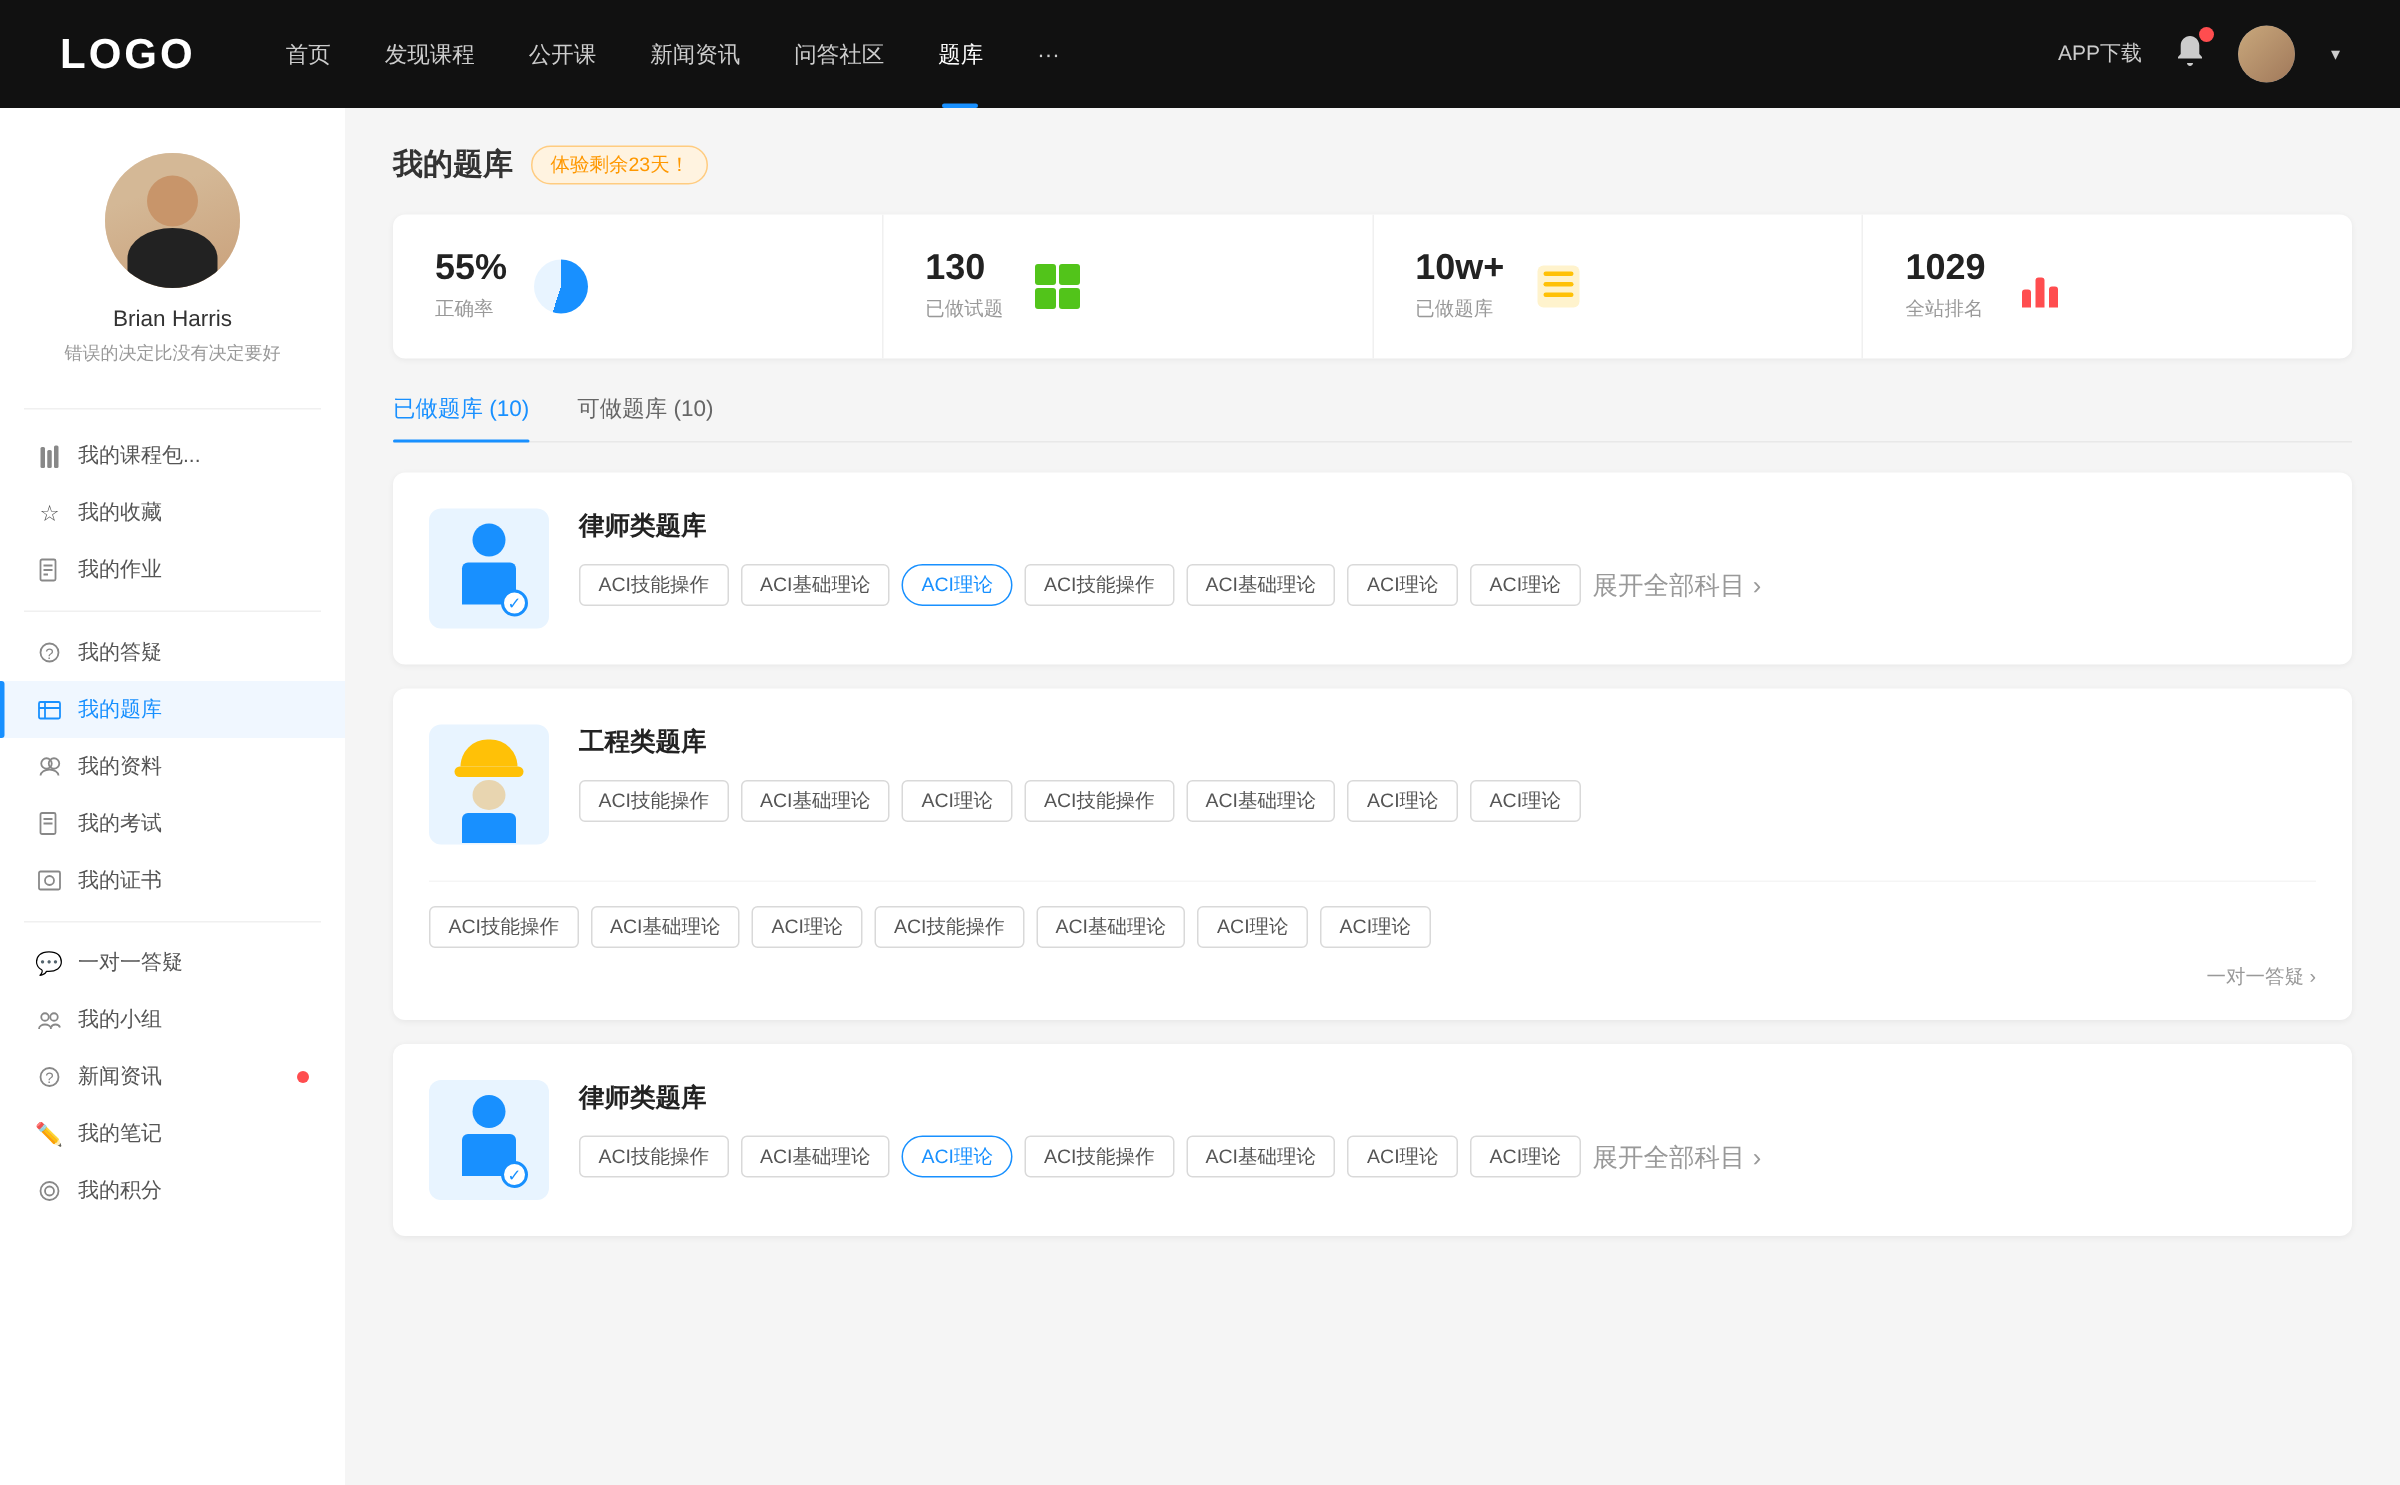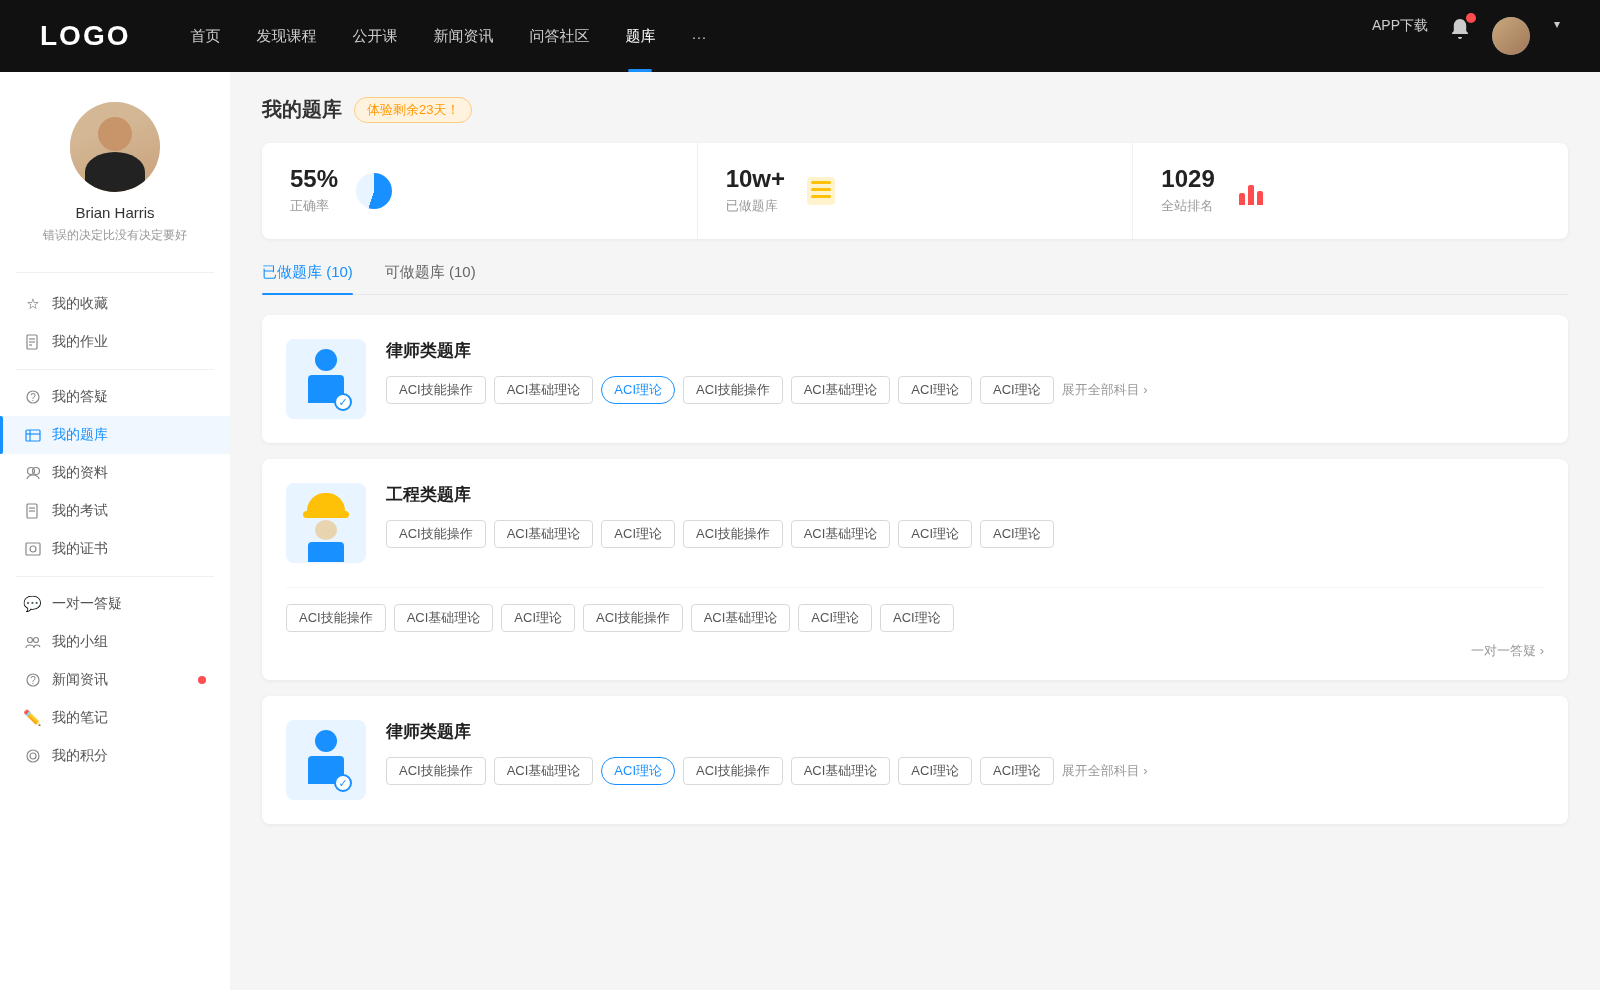--- a/index.html
+++ b/index.html
@@ -46,20 +46,21 @@
       bottom: -26px;
       left: 50%;
       transform: translateX(-50%);
       width: 24px;
       height: 3px;
       background: #1890ff;
       border-radius: 2px;
     }
     .topnav-right {
       display: flex;
+      align-items: center;
       gap: 20px;
     }
     .topnav-app {
       color: #ccc;
       font-size: 14px;
       cursor: pointer;
     }
     .topnav-bell {
       position: relative;
       cursor: pointer;
@@ -406,21 +407,21 @@
       cursor: pointer;
       white-space: nowrap;
     }
     .tag.active-tag {
       border-color: #1890ff;
       color: #1890ff;
       border-radius: 20px;
     }
     .expand-link {
       color: #999;
-      font-size: 13px;
+      font-size: 17px;
       cursor: pointer;
       white-space: nowrap;
     }
     .bank-divider {
       height: 1px;
       background: #f5f5f5;
       margin: 0 24px;
     }
     .bank-tags-extra {
       padding: 16px 24px 20px;
@@ -472,20 +473,30 @@
     <div class="sidebar-profile">
       <div class="avatar-circle">
         <div class="avatar-person"></div>
       </div>
       <div class="profile-name">Brian Harris</div>
       <div class="profile-motto">错误的决定比没有决定要好</div>
     </div>
     <div class="sidebar-divider"></div>
     <div class="sidebar-nav">
       <div class="sidebar-nav-item">
+        <span class="sidebar-icon">
+          <svg width="16" height="16" viewBox="0 0 16 16" fill="none">
+              <rect x="2" y="2" width="3" height="14" rx="1" fill="#888"></rect>
+              <rect x="6.5" y="4" width="3" height="12" rx="1" fill="#888"></rect>
+              <rect x="11" y="1" width="3" height="15" rx="1" fill="#888"></rect>
+            </svg>
+        </span>
+        <span class="nav-label">我的课程包...</span>
+      </div>
+      <div class="sidebar-nav-item">
         <span class="sidebar-icon">☆</span>
         <span class="nav-label">我的收藏</span>
       </div>
       <div class="sidebar-nav-item">
         <span class="sidebar-icon">
           <svg width="16" height="16" viewBox="0 0 16 16" fill="none">
               <rect x="2" y="1" width="10" height="14" rx="1" stroke="#888" stroke-width="1.2"></rect>
               <line x1="4" y1="5" x2="10" y2="5" stroke="#888" stroke-width="1.2"></line>
               <line x1="4" y1="8" x2="10" y2="8" stroke="#888" stroke-width="1.2"></line>
               <line x1="4" y1="11" x2="7" y2="11" stroke="#888" stroke-width="1.2"></line>
@@ -592,20 +603,34 @@
     </div>
 
     <div class="stats-row">
       <div class="stat-item">
         <div class="stat-text">
           <div class="stat-value">55%</div>
           <div class="stat-label">正确率</div>
         </div>
         <div class="stat-icon">
           <div class="pie-icon"></div>
+        </div>
+      </div>
+      <div class="stat-item">
+        <div class="stat-text">
+          <div class="stat-value">130</div>
+          <div class="stat-label">已做试题</div>
+        </div>
+        <div class="stat-icon">
+          <div class="grid-icon">
+            <div class="grid-icon-cell"></div>
+            <div class="grid-icon-cell"></div>
+            <div class="grid-icon-cell"></div>
+            <div class="grid-icon-cell"></div>
+          </div>
         </div>
       </div>
       <div class="stat-item">
         <div class="stat-text">
           <div class="stat-value">10w+</div>
           <div class="stat-label">已做题库</div>
         </div>
         <div class="stat-icon">
           <div class="list-icon">
             <div class="list-line"></div>

